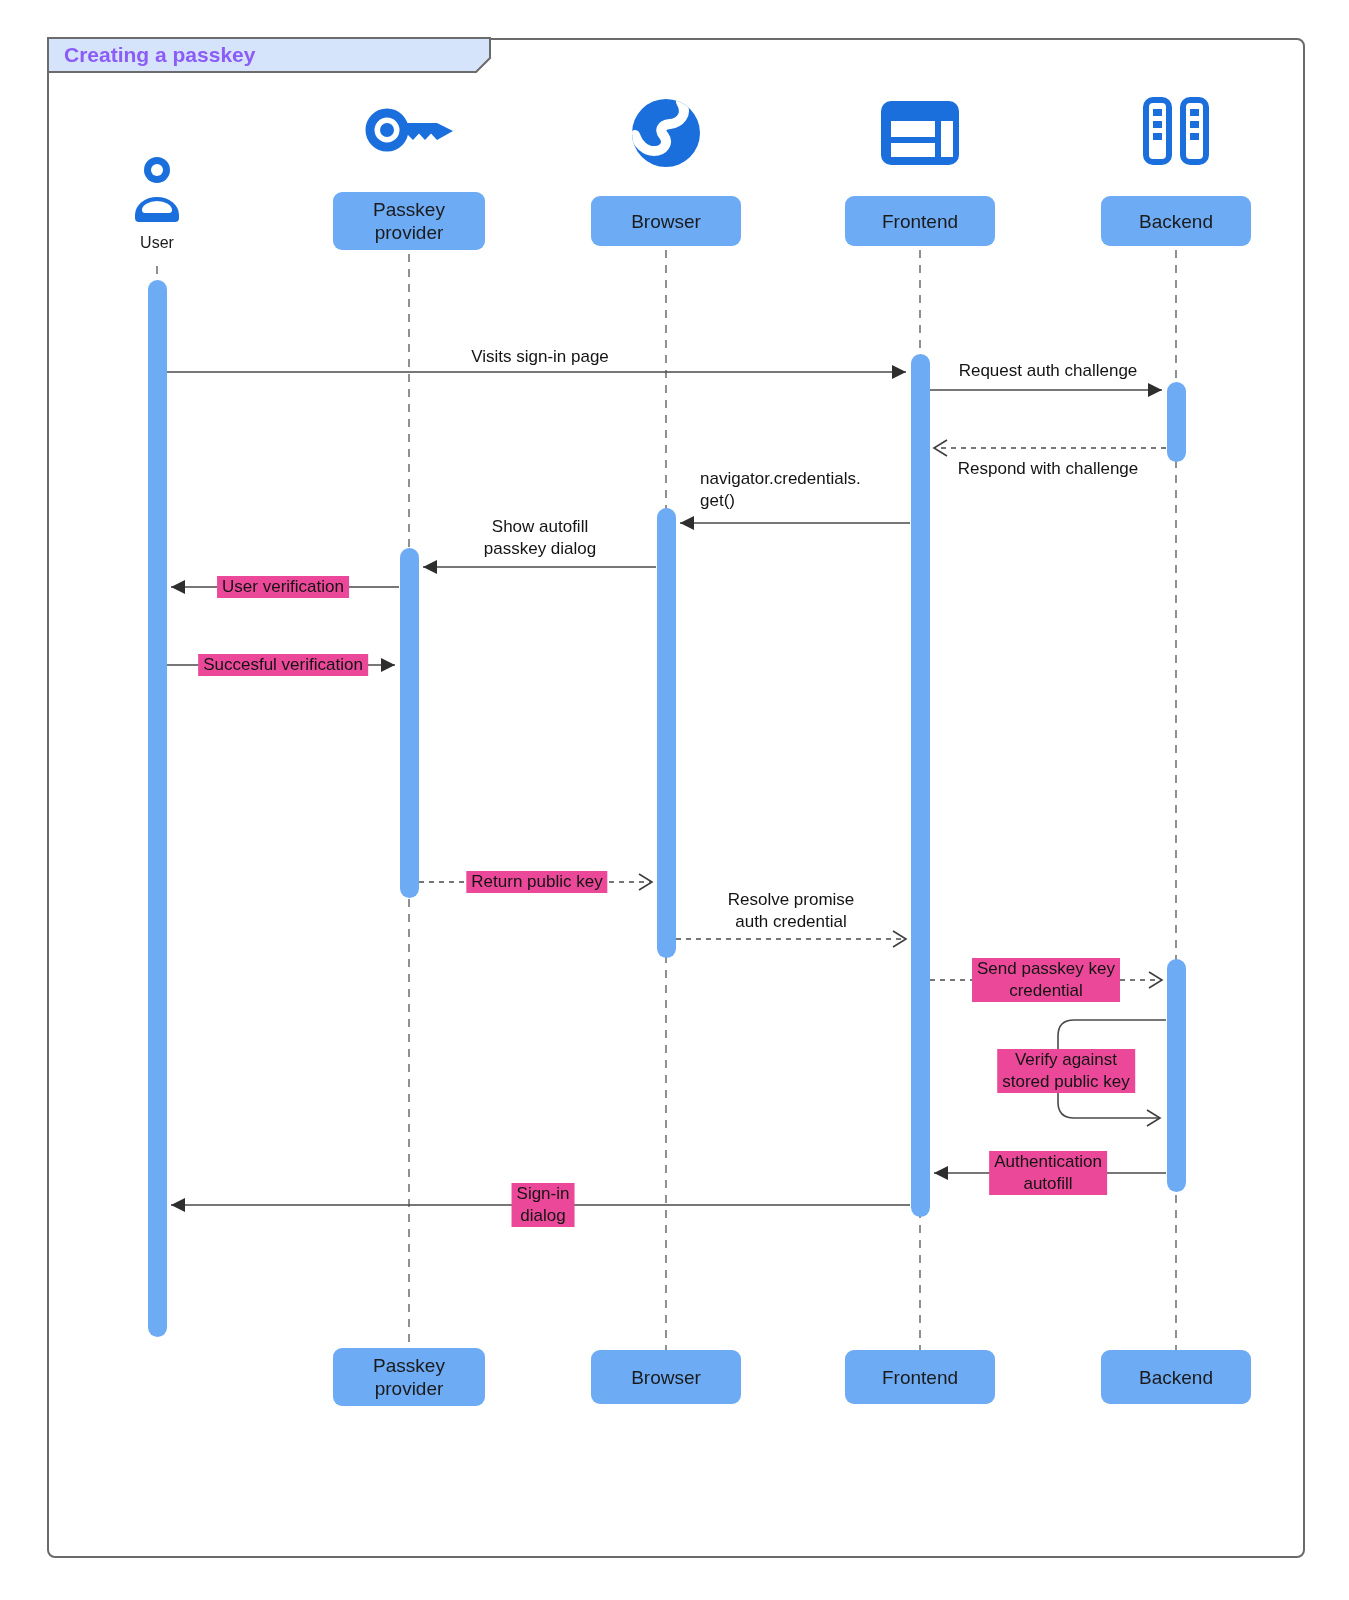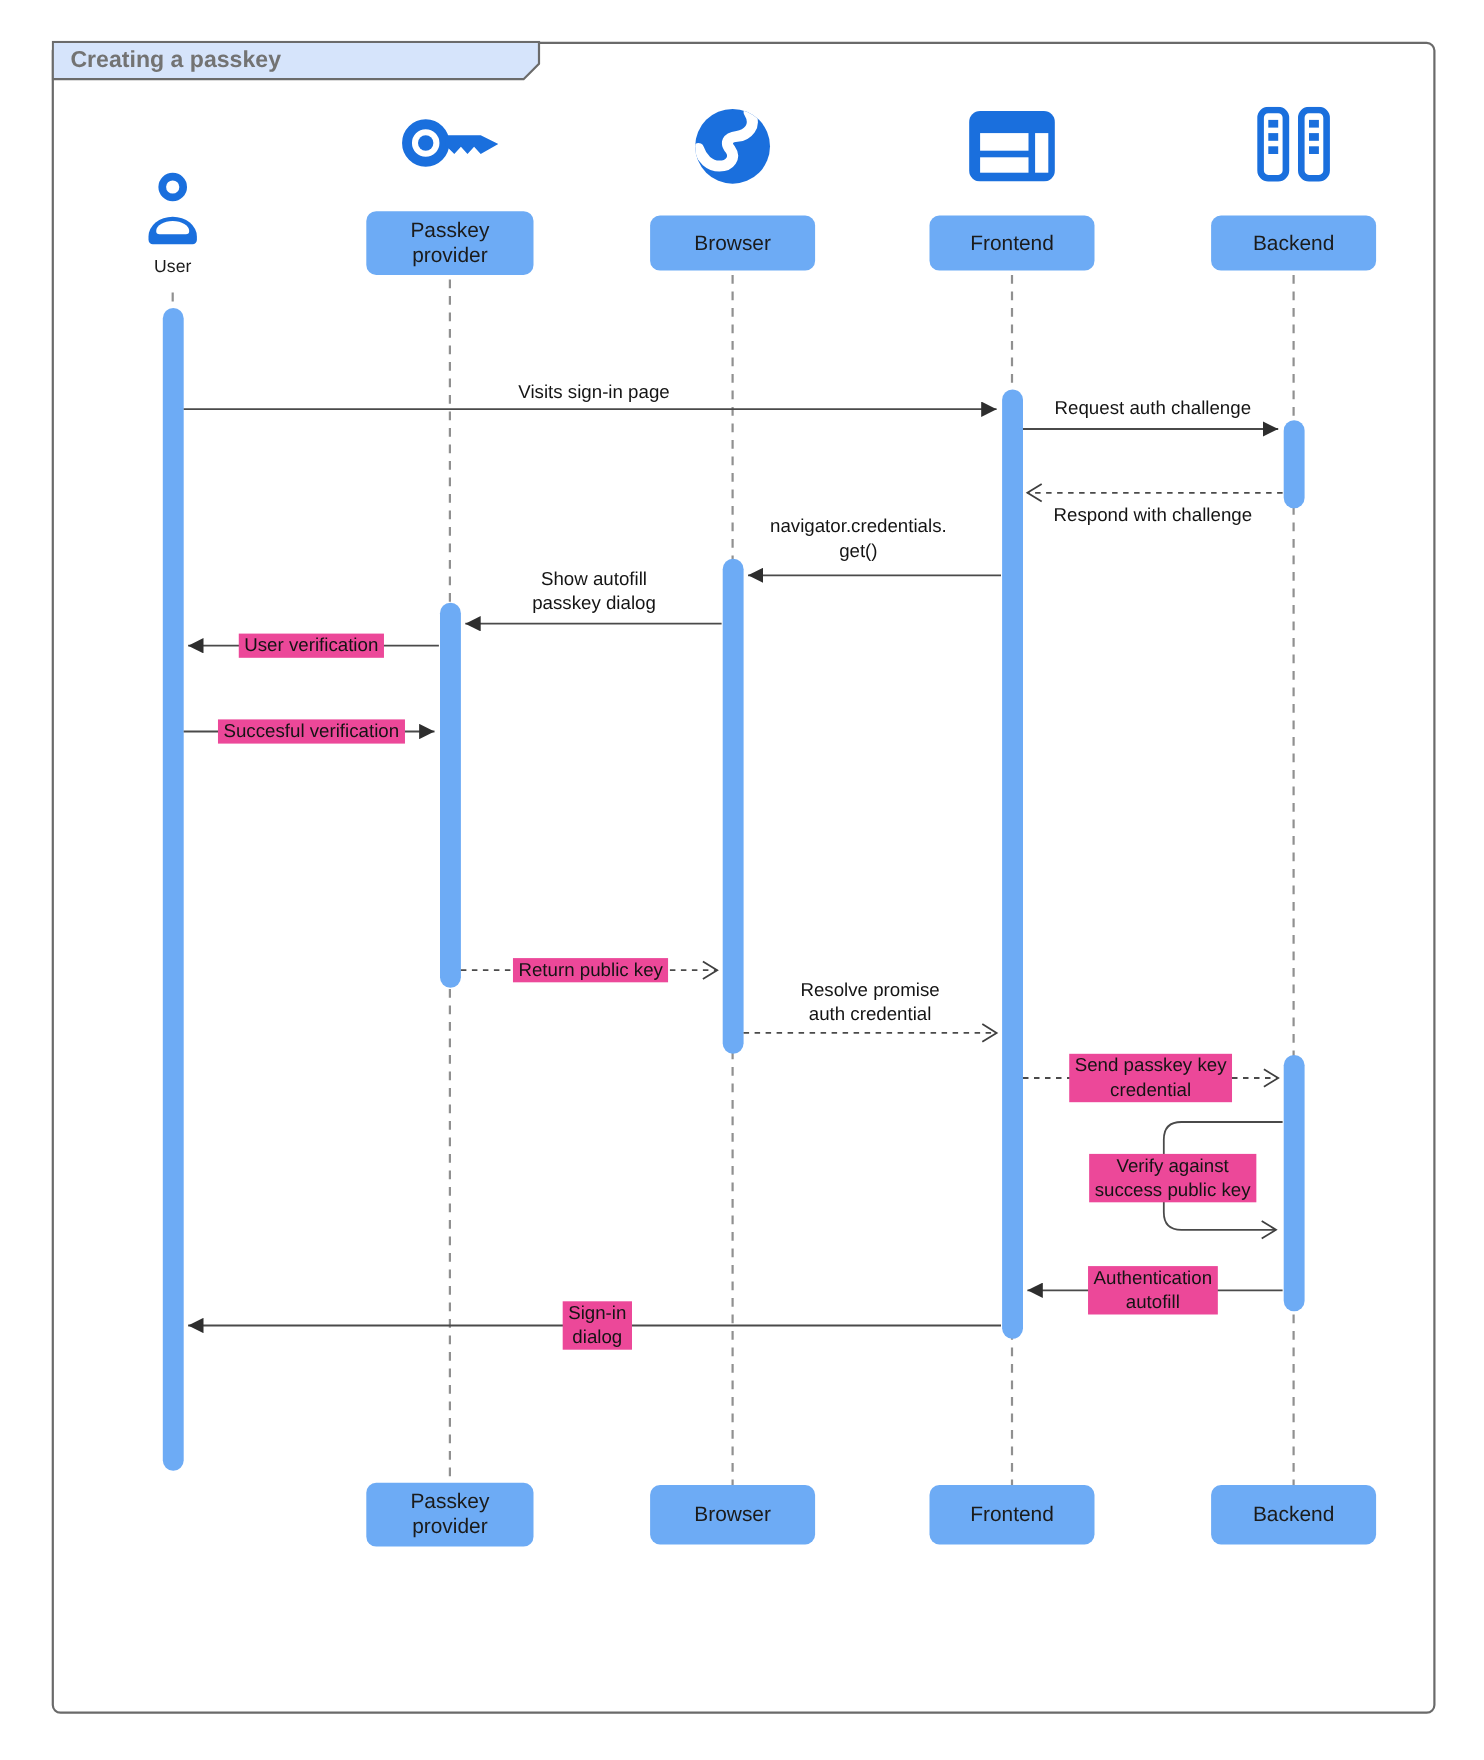--- a/index.html
+++ b/index.html
@@ -1,28 +1,28 @@
 <!DOCTYPE html>
 <html><head>
 <meta charset="utf-8">
 <style>
   html,body{margin:0;padding:0;background:#fff;}
   body{width:1349px;height:1600px;position:relative;font-family:"Liberation Sans","DejaVu Sans",sans-serif;color:#1c1c1c;overflow:hidden;}
   .stage{position:absolute;inset:0;}
   .frame{position:absolute;left:47px;top:38px;width:1254px;height:1516px;border:2px solid #6a6a6a;border-radius:8px;background:transparent;}
   .title-tab-svg{position:absolute;left:47px;top:37px;}
-  .diagram-title{position:absolute;left:64px;top:43px;font-size:21px;font-weight:700;color:#737373;}
+  .diagram-title{position:absolute;left:64px;top:43px;font-size:21px;font-weight:700;color:#8b5cf6;}
   .lifelines,.msglayer{position:absolute;left:0;top:0;}
   .actbar{position:absolute;width:19px;background:#6dabf5;border-radius:9.5px;}
   .pbox{position:absolute;background:#6dabf5;border-radius:9px;display:flex;align-items:center;justify-content:center;text-align:center;font-size:19px;color:#1b1b1b;white-space:pre-line;line-height:23px;}
   .actor-icon{position:absolute;}
   .actor-name{position:absolute;text-align:center;font-size:16px;color:#1b1b1b;}
   .msg-label{position:absolute;font-size:17px;line-height:22px;text-align:center;white-space:pre-line;transform:translateX(-50%);color:#141414;}
   .msg-label.bg{background:#ec4899;padding:0 5px;}
-  .msg-label.leftalign{transform:none;text-align:center;}
+  .msg-label.leftalign{transform:none;text-align:left;}
 </style>
 </head>
 <body>
 
 <div class="stage">
 
   <div class="frame"></div>
 
   <svg class="title-tab-svg" width="446" height="37">
     <path d="M1 35 V1 H443 V21 L429 35 Z" fill="#d6e4fb" stroke="#6b6b6b" stroke-width="2"></path>
@@ -126,21 +126,21 @@
   <div class="msg-label" style="left:540px;top:516px">Show autofill
 passkey dialog</div>
   <div class="msg-label bg" style="left:283px;top:576px">User verification</div>
   <div class="msg-label bg" style="left:283px;top:654px">Succesful verification</div>
   <div class="msg-label bg" style="left:537px;top:871px">Return public key</div>
   <div class="msg-label" style="left:791px;top:889px">Resolve promise
 auth credential</div>
   <div class="msg-label bg" style="left:1046px;top:958px">Send passkey key
 credential</div>
   <div class="msg-label bg" style="left:1066px;top:1049px">Verify against
-success public key</div>
+stored public key</div>
   <div class="msg-label bg" style="left:1048px;top:1151px">Authentication
 autofill</div>
   <div class="msg-label bg" style="left:543px;top:1183px">Sign-in
 dialog</div>
 
   <div class="pbox" style="left:333px;top:1348px;width:152px;height:58px">Passkey
 provider</div>
   <div class="pbox" style="left:591px;top:1350px;width:150px;height:54px">Browser</div>
   <div class="pbox" style="left:845px;top:1350px;width:150px;height:54px">Frontend</div>
   <div class="pbox" style="left:1101px;top:1350px;width:150px;height:54px">Backend</div>

